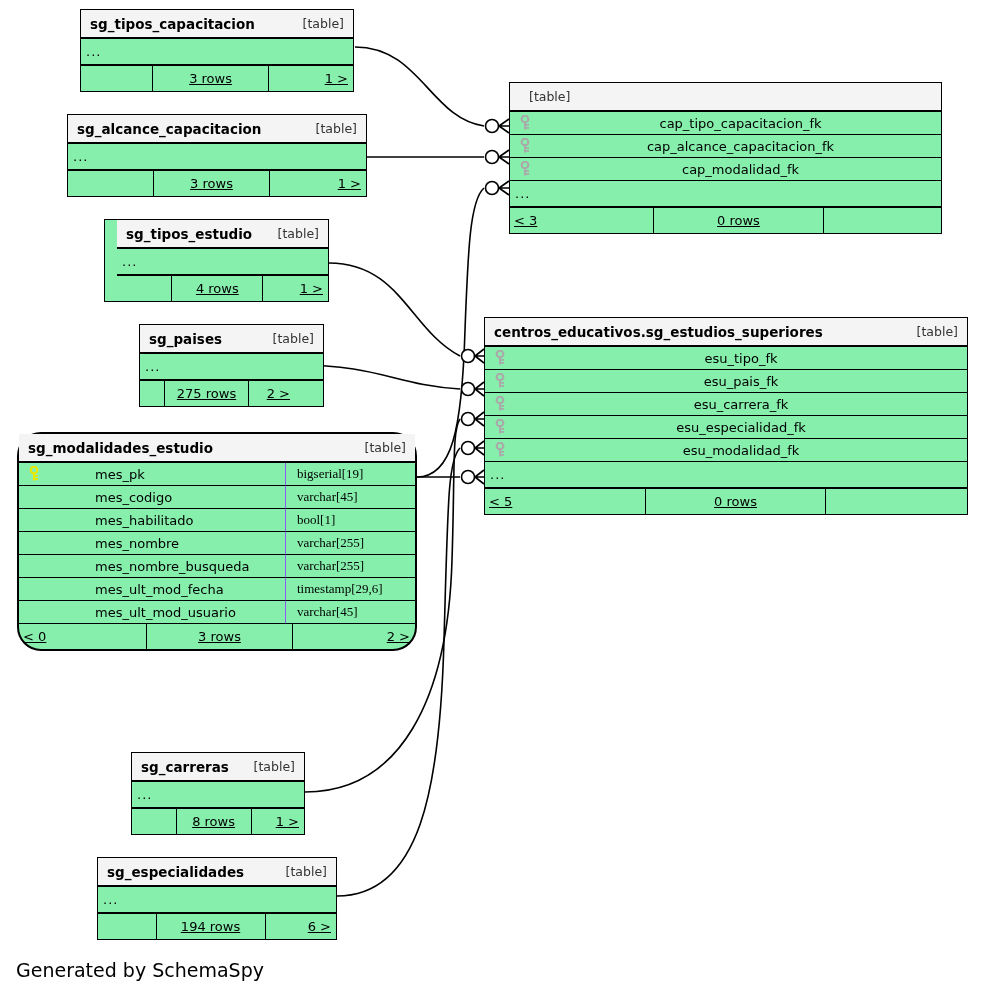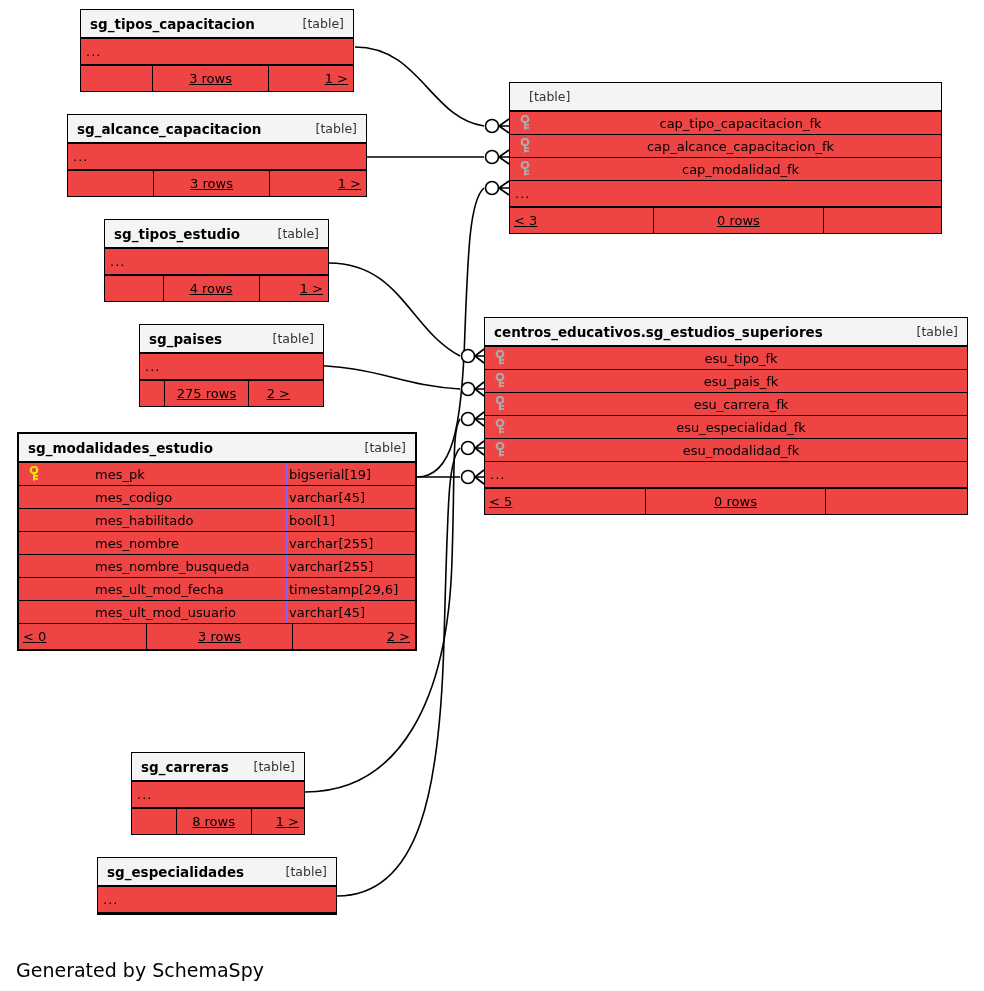--- a/index.html
+++ b/index.html
@@ -24,25 +24,25 @@
     position: absolute;
     left: 0; top: 0;
     width: 984px;
     height: 991px;
     pointer-events: none;
     z-index: 1;
   }
   .tbl {
     position: absolute;
     box-sizing: border-box;
-    background: #ef4444;
+    background: #86efac;
     border: 1px solid #000000;
     z-index: 2;
   }
-  .tbl.emph { border-width: 2px; }
+  .tbl.emph { border-width: 2px; border-radius: 24px; }
   .tbl-head {
     background: #f4f4f4;
     border-bottom: 2px solid #000000;
     height: 29px;
     display: flex;
     align-items: center;
     justify-content: space-between;
     padding: 0 9px;
     box-sizing: border-box;
   }
@@ -85,27 +85,28 @@
   .colname.left {
     text-align: left;
     padding-left: 4px;
     margin-left: 42px;
   }
   .coltype {
     width: 130px;
     min-width: 130px;
     font-size: 13px;
     color: #000000;
-    border-left: 3px solid #8b5cf6;
-    padding-left: 1px;
+    border-left: 1px solid #8b5cf6;
+    padding-left: 11px;
     box-sizing: border-box;
     white-space: nowrap;
     height: 100%;
     display: flex;
     align-items: center;
+    font-family: Liberation Serif, serif;
   }
   .ellipsis-row {
     height: 27px;
     border-bottom: 2px solid #000000;
     display: flex;
     align-items: center;
     padding-left: 5px;
     box-sizing: border-box;
     font-size: 13px;
     color: #000000;
@@ -232,21 +233,21 @@
       <span class="tbl-tag">[table]</span>
     </div>
     <div class="ellipsis-row">...</div>
     <div class="foot">
       <div class="f1" style="width:85px"></div>
       <div class="f2" style="width:116px">3 rows</div>
       <div class="f3" style="width:97px">1 &gt;</div>
     </div>
   </div>
 
-  <div class="tbl" style="left:104px; top:219px; width:225px;">
+  <div class="tbl" style="left:104px; top:219px; width:225px;padding-left:12px;">
     <div class="tbl-head">
       <span class="tbl-name">sg_tipos_estudio</span>
       <span class="tbl-tag">[table]</span>
     </div>
     <div class="ellipsis-row">...</div>
     <div class="foot">
       <div class="f1" style="width:58px"></div>
       <div class="f2" style="width:97px">4 rows</div>
       <div class="f3" style="width:70px">1 &gt;</div>
     </div>
@@ -340,20 +341,25 @@
       <div class="f3" style="width:54px">1 &gt;</div>
     </div>
   </div>
 
   <div class="tbl" style="left:97px; top:857px; width:240px;">
     <div class="tbl-head">
       <span class="tbl-name">sg_especialidades</span>
       <span class="tbl-tag">[table]</span>
     </div>
     <div class="ellipsis-row">...</div>
+    <div class="foot">
+      <div class="f1" style="width:58px"></div>
+      <div class="f2" style="width:110px">194 rows</div>
+      <div class="f3" style="width:72px">6 &gt;</div>
+    </div>
   </div>
 
   <div class="tbl" style="left:509px; top:82px; width:433px;">
     <div class="tbl-head">
       <span class="tbl-tag">[table]</span>
     </div>
 
     <div class="col-row">
       <span class="keycell">
         <svg class="keyicon" width="12" height="16" viewBox="0 0 12 16">

